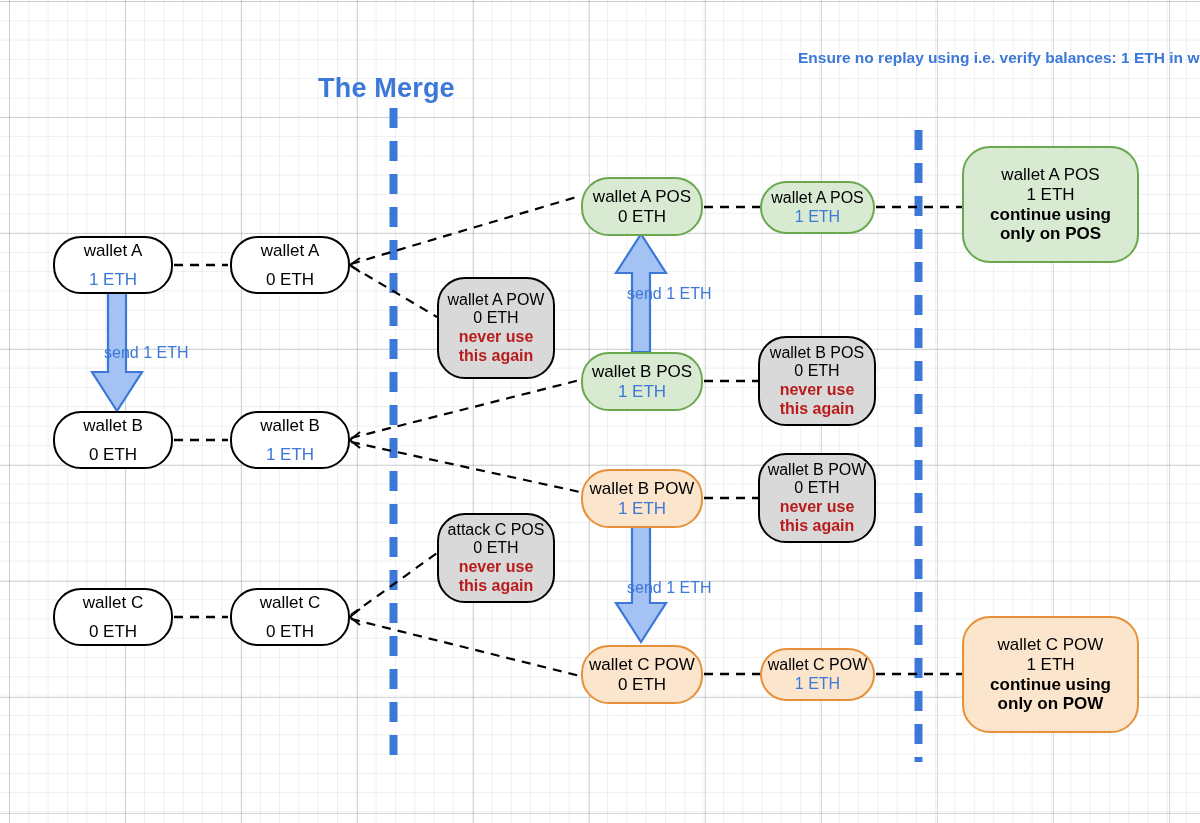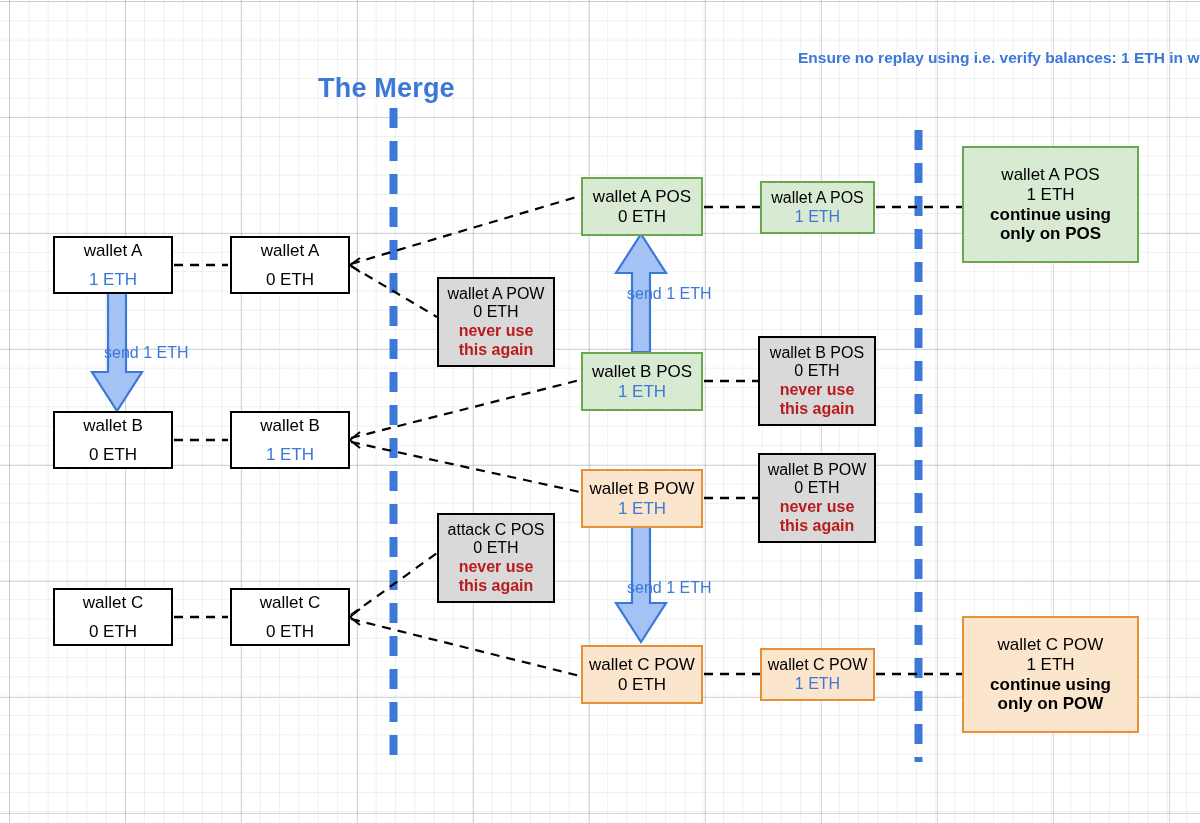--- a/index.html
+++ b/index.html
@@ -37,20 +37,21 @@
     position:absolute;
     box-sizing:border-box;
     display:flex;
     flex-direction:column;
     align-items:center;
     justify-content:center;
     text-align:center;
     line-height:1.16;
     color:#000000;
     z-index:5;
+    border-radius:28px;
   }
   .box .ln{ display:block; white-space:nowrap; }
 
   .b-white{ background:#ffffff; border:2px solid #000000;gap:9px; }
   .b-green{ background:#d9ead3; border:2px solid #6aa84f; }
   .b-orange{ background:#fce5cd; border:2px solid #e69138; }
   .b-gray{ background:#d9d9d9; border:2px solid #000000; }
 
   .eth-blue{ color:#3c78d8; }
   .warn{ color:#b91c1c; font-weight:bold; }
@@ -182,21 +183,21 @@
   </div>
   <div class="box b-white" style="left:230px; top:411px; width:120px; height:58px; font-size:17px;">
     <span class="ln">wallet B</span>
     <span class="ln eth-blue">1 ETH</span>
   </div>
   <div class="box b-white" style="left:230px; top:588px; width:120px; height:58px; font-size:17px;">
     <span class="ln">wallet C</span>
     <span class="ln">0 ETH</span>
   </div>
 
-  <div class="box b-gray" style="left:437px; top:277px; width:118px; height:90px; font-size:16px;">
+  <div class="box b-gray" style="left:437px; top:277px; width:118px; height:102px; font-size:16px;">
     <span class="ln">wallet A POW</span>
     <span class="ln">0 ETH</span>
     <span class="ln warn">never use</span>
     <span class="ln warn">this again</span>
   </div>
   <div class="box b-gray" style="left:437px; top:513px; width:118px; height:90px; font-size:16px;">
     <span class="ln">attack C POS</span>
     <span class="ln">0 ETH</span>
     <span class="ln warn">never use</span>
     <span class="ln warn">this again</span>

